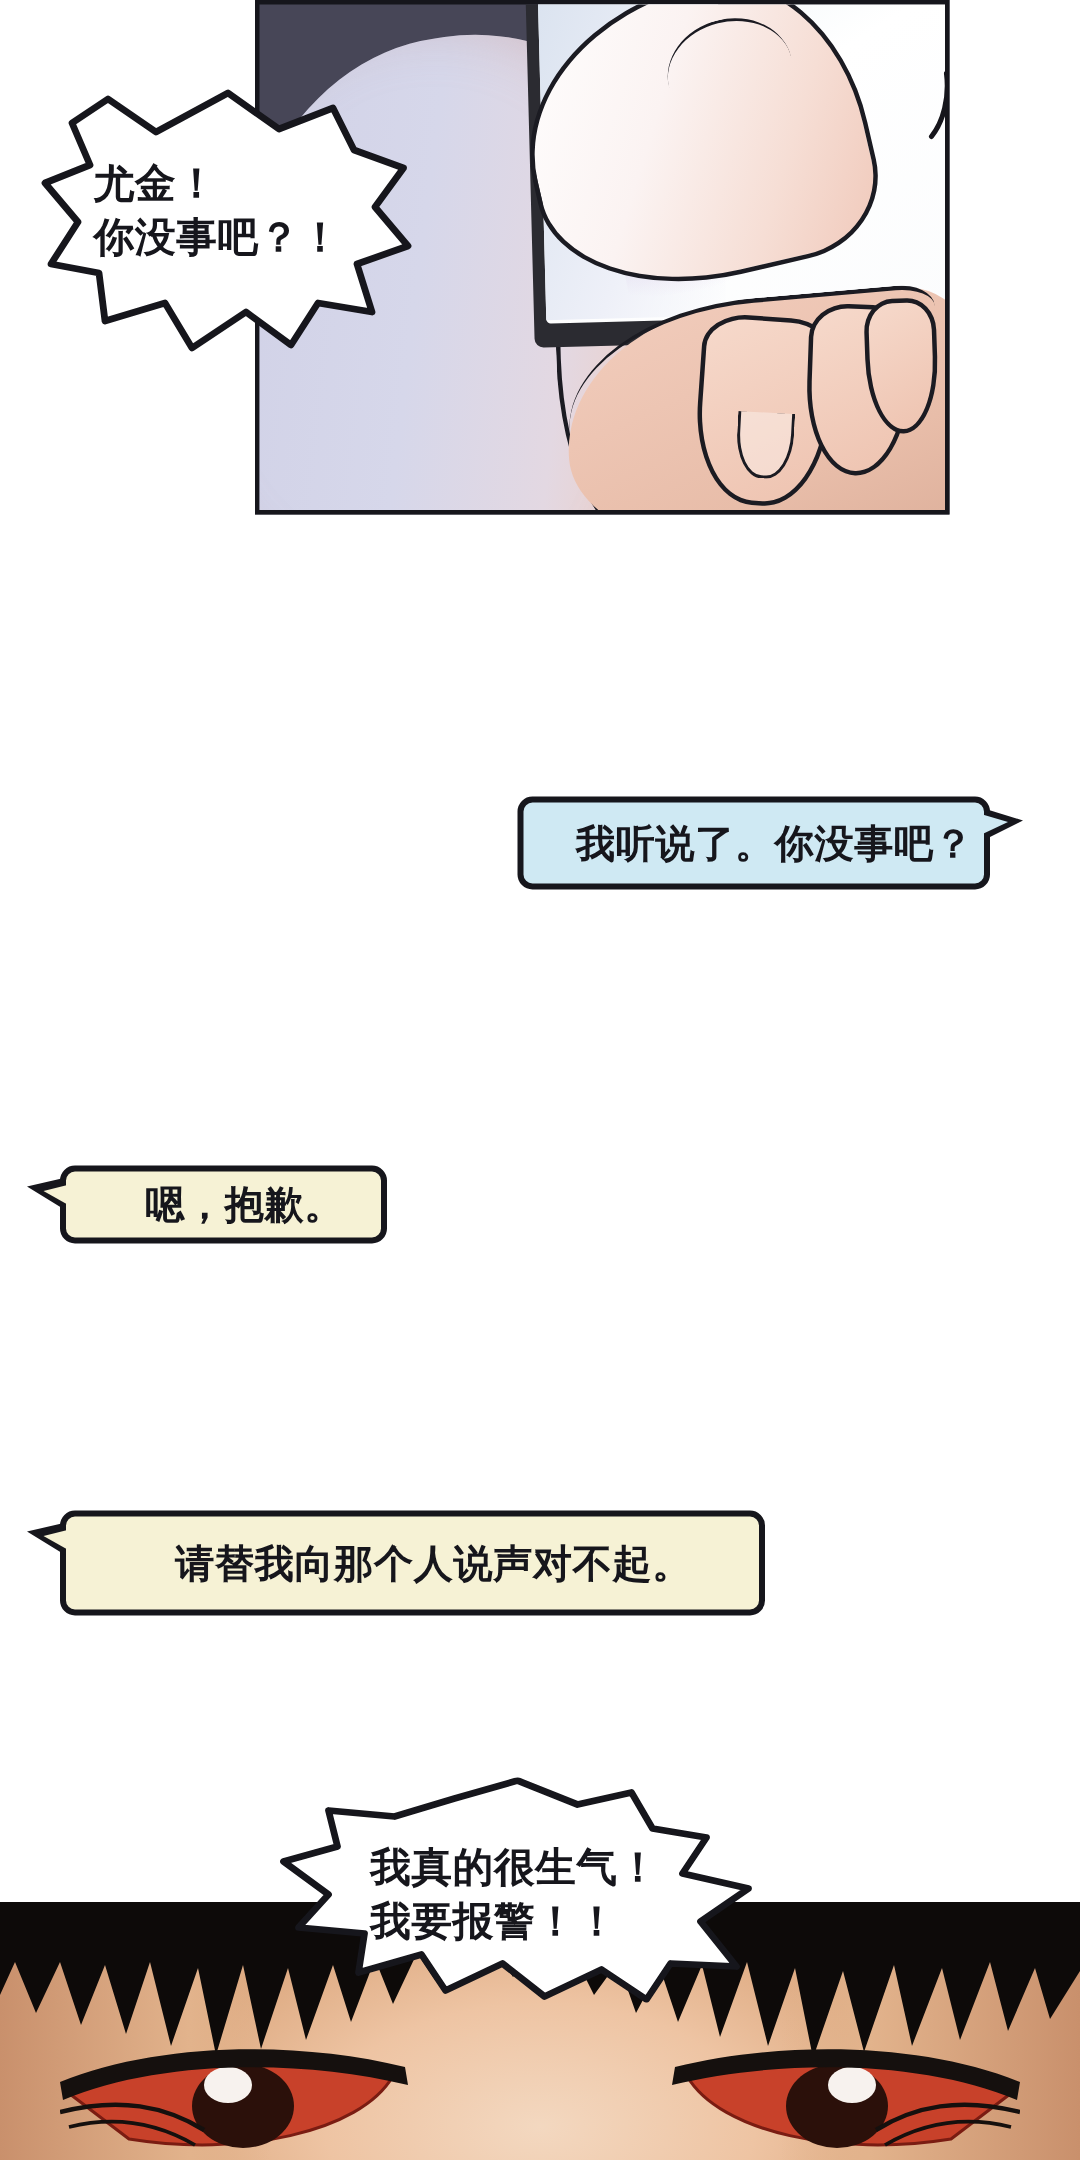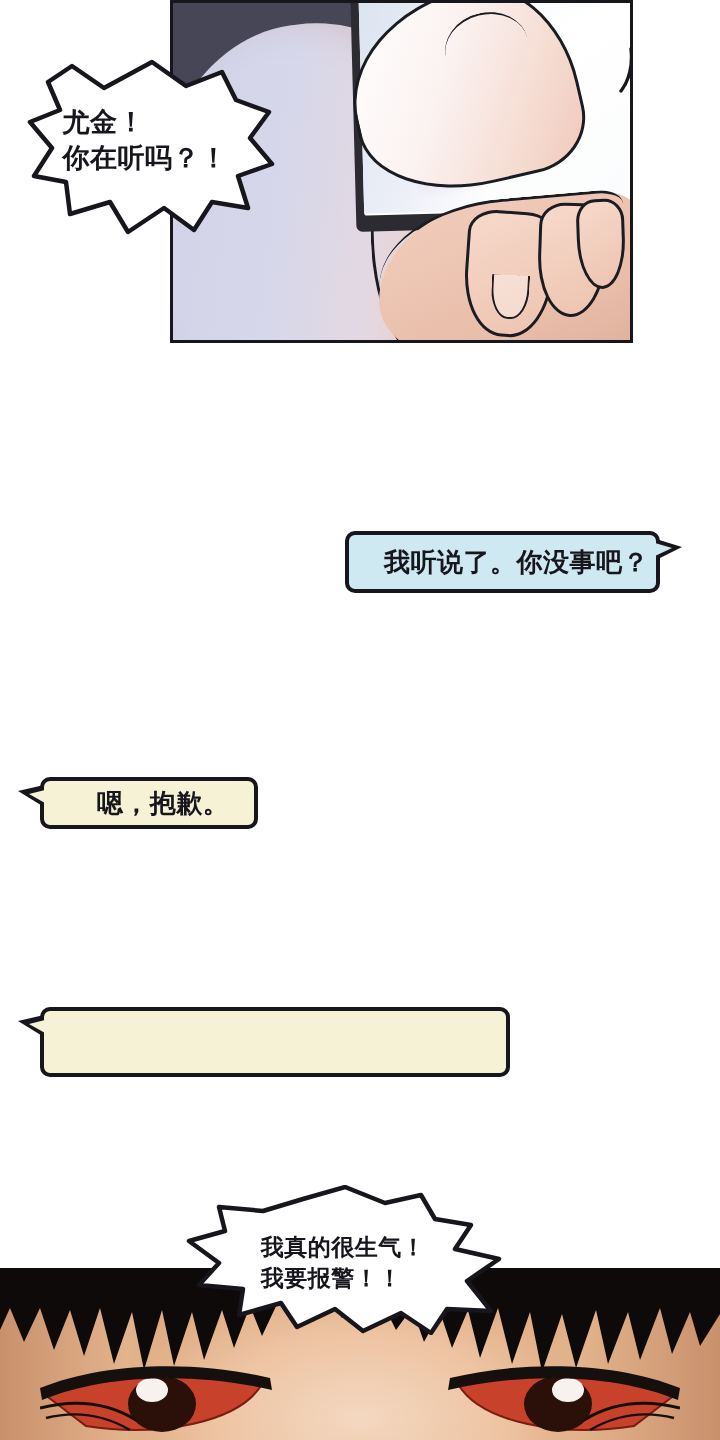--- a/index.html
+++ b/index.html
@@ -136,21 +136,21 @@
     line-height:1.34;
     white-space:pre;
     letter-spacing:.5px;
   }
 
   
   #bubble-shout-1{left:26px;top:56px;width:250px;height:180px;}
   #bubble-shout-1 .bubble-text{font-size:27px;left:14px;top:4px;width:210px;height:160px;}
 
   #bubble-shout-2{left:185px;top:1185px;width:320px;height:150px;}
-  #bubble-shout-2 .bubble-text{font-size:23px;left:8px;top:18px;width:300px;height:120px;}
+  #bubble-shout-2 .bubble-text{font-size:27px;left:8px;top:18px;width:300px;height:120px;}
 
   
   .bubble-round{
     border:4px solid #16161c;
     border-radius:10px;
     display:flex;align-items:center;padding-left:28px;
   }
   .bubble-round .label{
     width:100%;text-align:center;
     font-size:26px;font-weight:bold;color:#16161c;
@@ -232,38 +232,39 @@
     <div class="finger-nail"></div>
   </div>
 
   <div class="bubble" id="bubble-shout-1">
     <svg viewBox="0 0 250 180" width="250" height="180">
       <path d="M46,10 L78,32 L126,6 L160,30 L196,16 L210,44 L243,56 L224,82 L246,108
                L212,120 L222,152 L186,146 L168,174 L138,152 L102,176 L84,146 L44,158
                L40,126 L8,120 L26,92 L4,66 L34,54 L22,26 Z" fill="#ffffff" stroke="#16161c" stroke-width="4.5" stroke-linejoin="round"></path>
     </svg>
     <div class="bubble-text">尤金！
-你在听吗？！</div>
+你没事吧？！</div>
   </div>
 
   <div class="bubble bubble-round" id="bubble-blue">
     <span class="tail-outer"></span>
     <span class="tail-inner"></span>
     <span class="label">我听说了。你没事吧？</span>
   </div>
 
   <div class="bubble bubble-round" id="bubble-yellow-1">
     <span class="tail-outer-l"></span>
     <span class="tail-inner-l"></span>
     <span class="label">嗯，抱歉。</span>
   </div>
 
   <div class="bubble bubble-round" id="bubble-yellow-2">
     <span class="tail-outer-l"></span>
     <span class="tail-inner-l"></span>
+    <span class="label">请替我向那个人说声对不起。</span>
   </div>
 
   <div class="panel" id="panel-bottom">
     <div class="skin"></div>
     <div class="skin-side-l"></div>
     <div class="skin-side-r"></div>
 
     <svg class="bangs" viewBox="0 0 720 120" preserveAspectRatio="none">
       <path d="M0,0 H720 V46
                L700,78 L690,44 L672,86 L660,40 L640,92 L628,44 L608,96 L596,42

